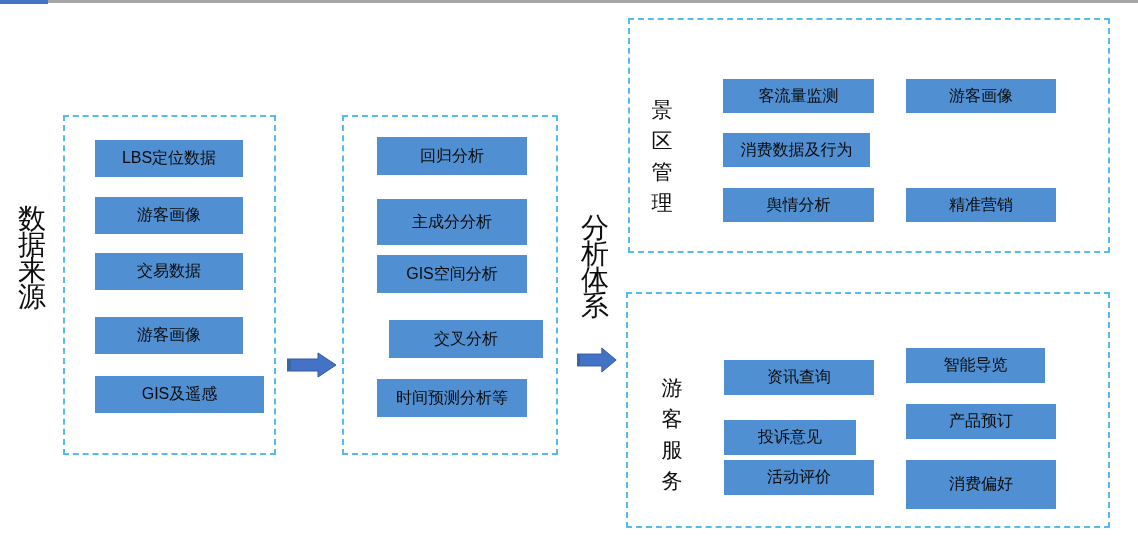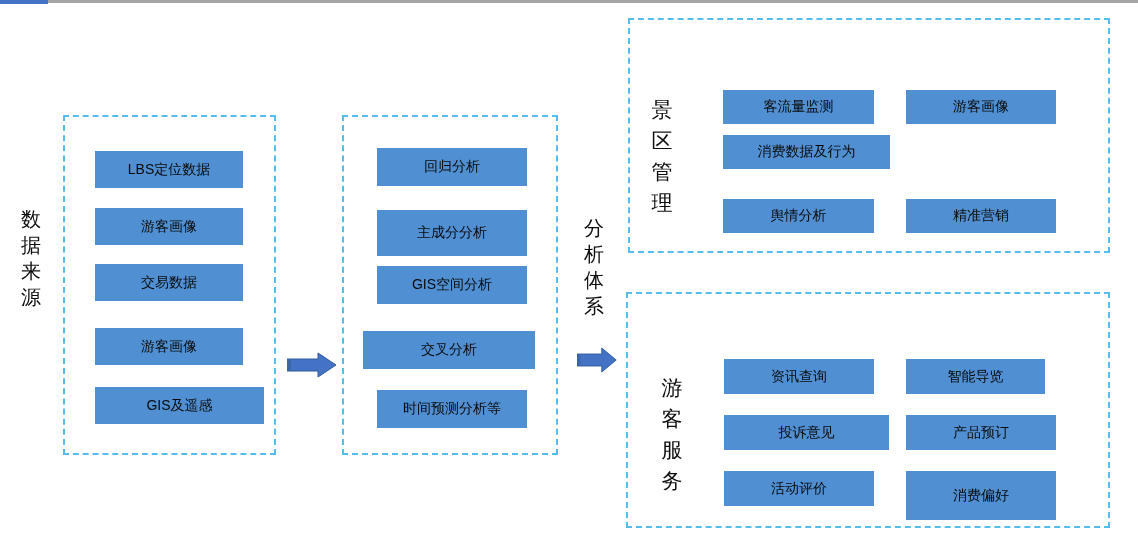--- a/index.html
+++ b/index.html
@@ -10,45 +10,44 @@
     font-family:"Liberation Sans","DejaVu Sans",sans-serif;
     color:var(--text_dark,#111);
     overflow:hidden;
   }
   .topbar-accent{position:absolute;left:0;top:0;width:48px;height:4px;background:var(--accent_blue,#4472C4);}
   .topbar-line{position:absolute;left:48px;top:0;width:1090px;height:3px;background:var(--bar_gray,#A6A6A6);}
 
   .vlabel{
     position:absolute;
     width:26px;
-    font-size:20px;
+    font-size:28px;
     line-height:26px;
     text-align:center;
     word-break:break-all;
     color:#0d0d0d;
     letter-spacing:0;
   }
   .vlabel.small{font-size:21px;line-height:31px;width:24px;text-align:center;}
 
   .dash{
     position:absolute;
     border:2px dashed var(--dash_blue,#55BCEE);
     box-sizing:border-box;
     background:transparent;
   }
 
   .item{
     position:absolute;
     background:var(--node_blue,#4F8FD2);
     display:flex;align-items:center;justify-content:center;
-    font-size:14px;
+    font-size:16px;
     color:#0b0b0b;
     white-space:nowrap;
     box-sizing:border-box;
-    margin-top:11px;
   }
 
   .arrow{position:absolute;}
 </style>
 </head>
 <body>
 
 <div class="canvas">
 
   <div class="topbar-accent"></div>
@@ -64,40 +63,40 @@
 
   <svg class="arrow" style="left:287px;top:352px" width="50" height="26" viewBox="0 0 50 26" preserveAspectRatio="none">
     <polygon points="0,7 31,7 31,1 49,13 31,25 31,19 0,19" fill="#4472C4" stroke="#2E5B9E" stroke-width="1"></polygon>
     <polygon points="0,7 4,7 4,19 0,19" fill="#3A66A5"></polygon>
   </svg>
 
   <div class="dash" style="left:342px;top:115px;width:216px;height:340px"></div>
   <div class="item" style="left:377px;top:137px;width:150px;height:38px">回归分析</div>
   <div class="item" style="left:377px;top:199px;width:150px;height:46px">主成分分析</div>
   <div class="item" style="left:377px;top:255px;width:150px;height:38px">GIS空间分析</div>
-  <div class="item" style="left:363px;top:320px;width:172px;height:38px">交叉分析</div>
+  <div class="item" style="left:389px;top:320px;width:154px;height:38px">交叉分析</div>
   <div class="item" style="left:377px;top:379px;width:150px;height:38px">时间预测分析等</div>
 
   <svg class="arrow" style="left:577px;top:347px" width="40" height="26" viewBox="0 0 50 26" preserveAspectRatio="none">
     <polygon points="0,7 31,7 31,1 49,13 31,25 31,19 0,19" fill="#4472C4" stroke="#2E5B9E" stroke-width="1"></polygon>
     <polygon points="0,7 4,7 4,19 0,19" fill="#3A66A5"></polygon>
   </svg>
 
   <div class="vlabel" style="left:581px;top:215px">分析体系</div>
 
   <div class="dash" style="left:628px;top:18px;width:482px;height:235px"></div>
   <div class="vlabel small" style="left:650px;top:94px">景区管理</div>
   <div class="item" style="left:723px;top:79px;width:151px;height:34px">客流量监测</div>
   <div class="item" style="left:906px;top:79px;width:150px;height:34px">游客画像</div>
-  <div class="item" style="left:723px;top:124px;width:167px;height:34px">消费数据及行为</div>
+  <div class="item" style="left:723px;top:133px;width:147px;height:34px">消费数据及行为</div>
   <div class="item" style="left:906px;top:188px;width:150px;height:34px">精准营销</div>
   <div class="item" style="left:723px;top:188px;width:151px;height:34px">舆情分析</div>
 
   <div class="dash" style="left:626px;top:292px;width:484px;height:236px"></div>
   <div class="vlabel small" style="left:660px;top:372px">游客服务</div>
-  <div class="item" style="left:724px;top:348px;width:150px;height:35px">资讯查询</div>
+  <div class="item" style="left:724px;top:360px;width:150px;height:35px">资讯查询</div>
   <div class="item" style="left:906px;top:348px;width:139px;height:35px">智能导览</div>
-  <div class="item" style="left:724px;top:404px;width:165px;height:35px">投诉意见</div>
+  <div class="item" style="left:724px;top:420px;width:132px;height:35px">投诉意见</div>
   <div class="item" style="left:906px;top:404px;width:150px;height:35px">产品预订</div>
   <div class="item" style="left:724px;top:460px;width:150px;height:35px">活动评价</div>
   <div class="item" style="left:906px;top:460px;width:150px;height:49px">消费偏好</div>
 
 </div>
 
 </body></html>

